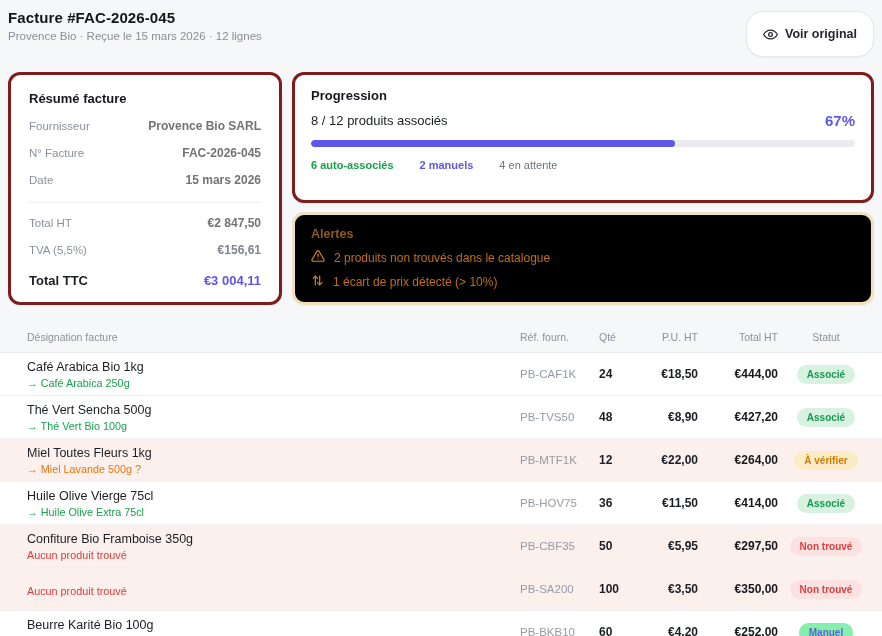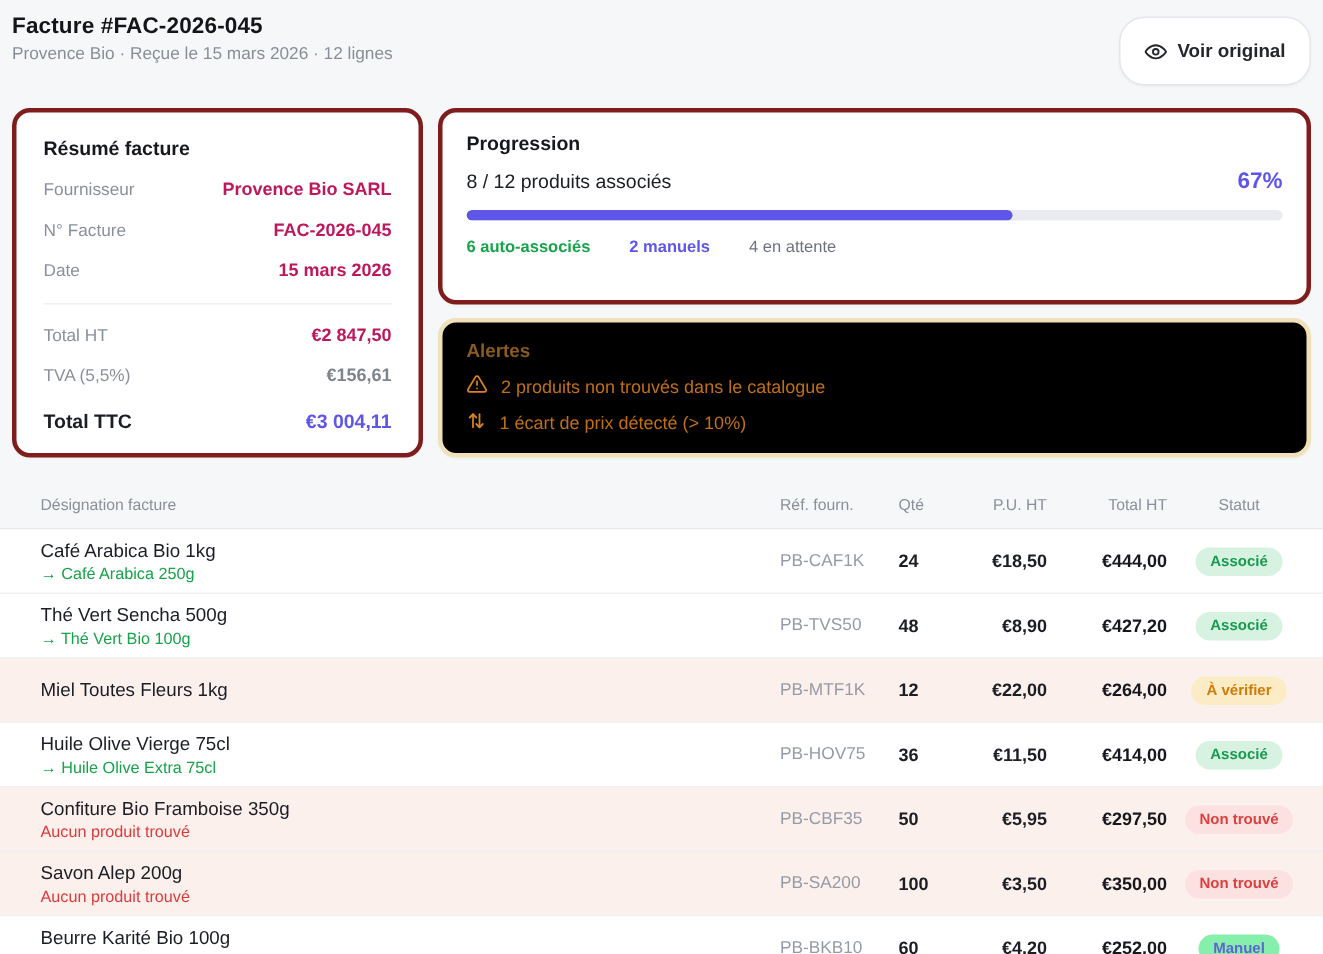--- a/index.html
+++ b/index.html
@@ -22,21 +22,21 @@
   .btn-primary { background:var(--accent); color:#fff; box-shadow:0 1px 3px rgba(90,90,230,.3); }
   .btn svg { flex:0 0 auto; }
 
   .cards-row { display:flex; gap:10px; margin:15px 8px 0 8px; align-items:stretch; }
   .card { background:#fff; border:3px solid #7f1d1d; border-radius:12px; box-shadow:0 1px 2px rgba(20,22,28,.03); }
   .card h2 { font-size:13px; font-weight:700; color:#17181d; }
 
   .summary-card { width:274px; padding:16px 18px 14px 18px; flex:0 0 auto; }
   .sum-row { display:flex; justify-content:space-between; align-items:baseline; margin-top:13px; }
   .sum-row .lab { font-size:11.5px; color:#8a909b; }
-  .sum-row .val { font-size:12px; font-weight:700; color:#be185d; }
+  .sum-row .val { font-size:12px; font-weight:700; color:#737373; }
   .sum-row .val.muted { font-weight:700; color:#7e848f; }
   .sum-divider { height:1px; background:#eef0f3; margin:15px 0 1px 0; }
   .grand-row { display:flex; justify-content:space-between; margin-top:16px; font-size:13px; font-weight:700; }
   .grand-row .gval { color:var(--accent); }
 
   .right-col { flex:1; display:flex; flex-direction:column; gap:9px; }
   .progress-card { padding:13px 16px 13px 16px; flex:1; }
   .progress-status { display:flex; justify-content:space-between; align-items:center; margin-top:9px; }
   .progress-status .stat { font-size:13px; color:#1b1e24; }
   .progress-status .pct { font-size:15px; font-weight:700; color:var(--accent); }
@@ -204,20 +204,21 @@
         <div class="col-qty">48</div>
         <div class="col-pu">€8,90</div>
         <div class="col-total">€427,20</div>
         <div class="col-statut">
           <span class="badge badge-associe">Associé</span>
         </div>
       </div>
       <div class="trow tint">
         <div class="col-name">
           <div class="pname">Miel Toutes Fleurs 1kg</div>
+          <div class="pmatch m-orange">→ Miel Lavande 500g ?</div>
         </div>
         <div class="col-ref">PB-MTF1K</div>
         <div class="col-qty">12</div>
         <div class="col-pu">€22,00</div>
         <div class="col-total">€264,00</div>
         <div class="col-statut">
           <span class="badge badge-a-verifier">À vérifier</span>
         </div>
       </div>
       <div class="trow">
@@ -241,21 +242,20 @@
         <div class="col-ref">PB-CBF35</div>
         <div class="col-qty">50</div>
         <div class="col-pu">€5,95</div>
         <div class="col-total">€297,50</div>
         <div class="col-statut">
           <span class="badge badge-non-trouve">Non trouvé</span>
         </div>
       </div>
       <div class="trow tint">
         <div class="col-name">
-          <div class="pname">Savon Alep 200g</div>
           <div class="pmatch m-red">Aucun produit trouvé</div>
         </div>
         <div class="col-ref">PB-SA200</div>
         <div class="col-qty">100</div>
         <div class="col-pu">€3,50</div>
         <div class="col-total">€350,00</div>
         <div class="col-statut">
           <span class="badge badge-non-trouve">Non trouvé</span>
         </div>
       </div>

